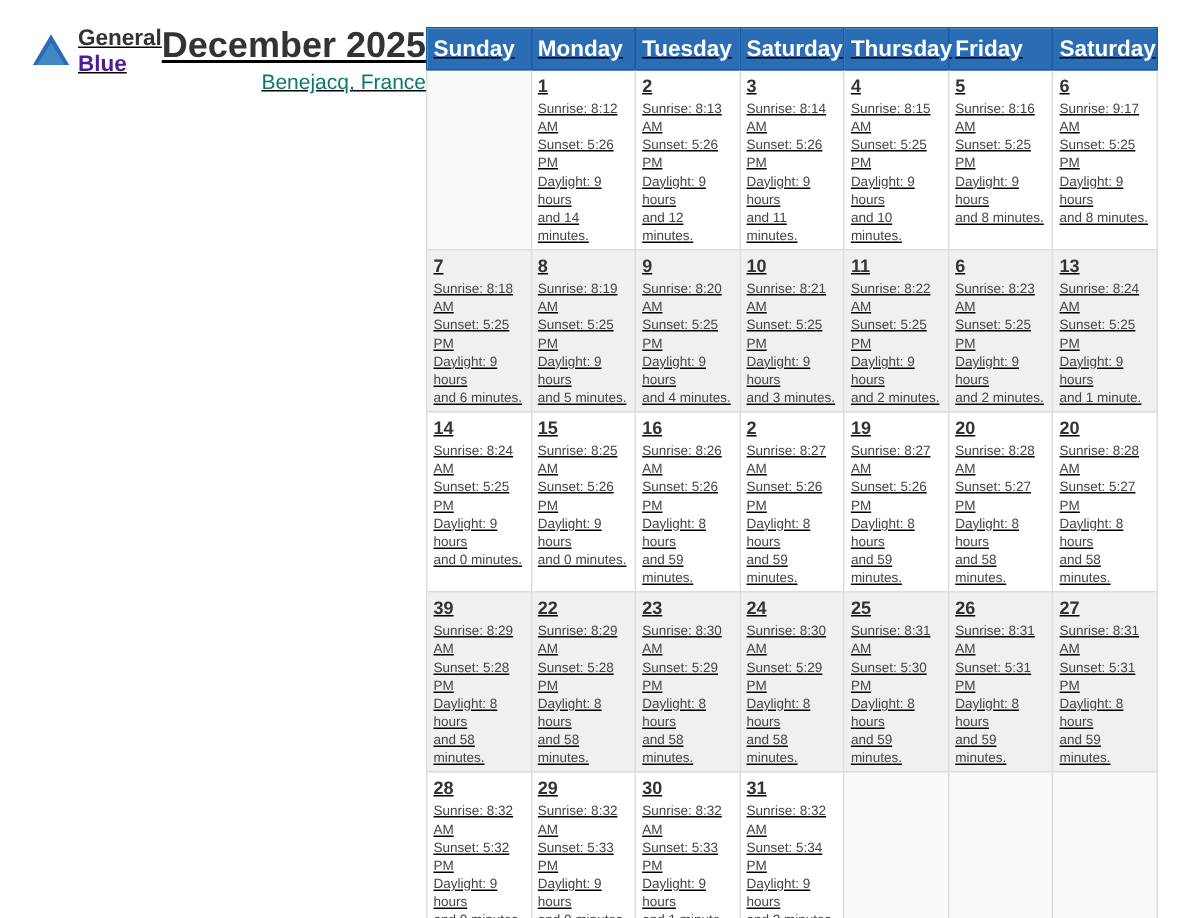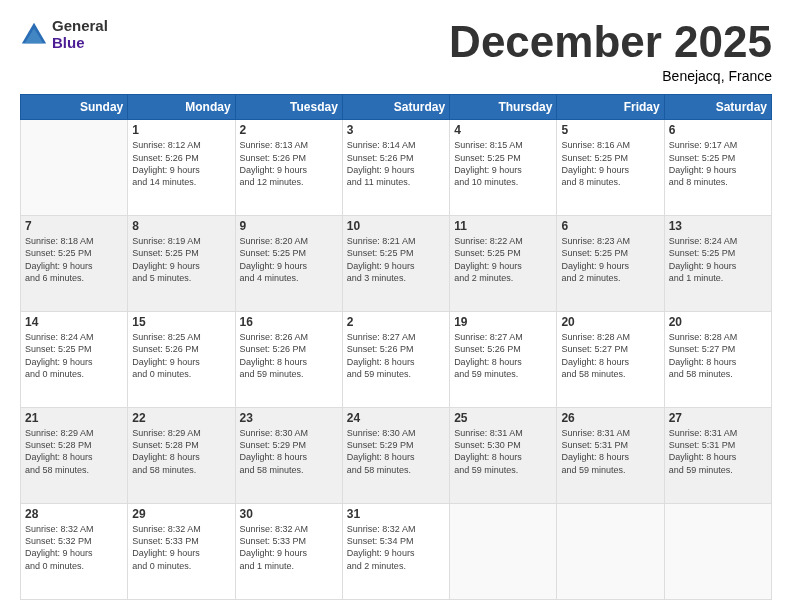--- a/index.html
+++ b/index.html
@@ -8,21 +8,22 @@
       height: 612px;
       font-family: Arial, sans-serif;
       background: #fff;
       overflow: hidden;
     }
     .page {
       width: 792px;
       height: 612px;
       padding: 18px 20px 12px 20px;
       display: flex;
-      flex-direction: column;
+      flex-direction: row;
+      text-decoration: underline;
     }
     .header {
       display: flex;
       justify-content: space-between;
       align-items: flex-start;
       margin-bottom: 10px;
     }
     .logo {
       display: flex;
       align-items: center;
@@ -44,44 +45,44 @@
       color: #4c1d95;
     }
     .logo-icon {
       width: 28px;
       height: 28px;
     }
     .title-area {
       text-align: right;
     }
     .month-title {
-      font-size: 44px;
+      font-size: 24px;
       font-weight: bold;
       color: #333;
       line-height: 1.1;
     }
     .location {
       font-size: 14px;
-      color: #000000;
+      color: #0f766e;
       margin-top: 2px;
     }
     .calendar {
       flex: 1;
       border: 1px solid #ccc;
       border-collapse: collapse;
       width: 100%;
       table-layout: fixed;
     }
     .calendar th {
       background: #2a6db5;
       color: #fff;
-      font-size: 12px;
+      font-size: 15px;
       font-weight: bold;
       padding: 5px 4px;
-      text-align: right;
+      text-align: left;
       border: 1px solid #1a5aa0;
     }
     .calendar td {
       vertical-align: top;
       border: 1px solid #ddd;
       padding: 3px 4px;
       font-size: 9.5px;
       color: #333;
       height: 85px;
     }
@@ -320,21 +321,21 @@
             <div class="day-info">
               <div>Sunrise: 8:28 AM</div>
               <div>Sunset: 5:27 PM</div>
               <div>Daylight: 8 hours</div>
               <div>and 58 minutes.</div>
             </div>
           </td>
         </tr>
         <tr class="row-shaded">
           <td>
-            <span class="day-number">21</span>
+            <span class="day-number">39</span>
             <div class="day-info">
               <div>Sunrise: 8:29 AM</div>
               <div>Sunset: 5:28 PM</div>
               <div>Daylight: 8 hours</div>
               <div>and 58 minutes.</div>
             </div>
           </td>
           <td>
             <span class="day-number">22</span>
             <div class="day-info">

